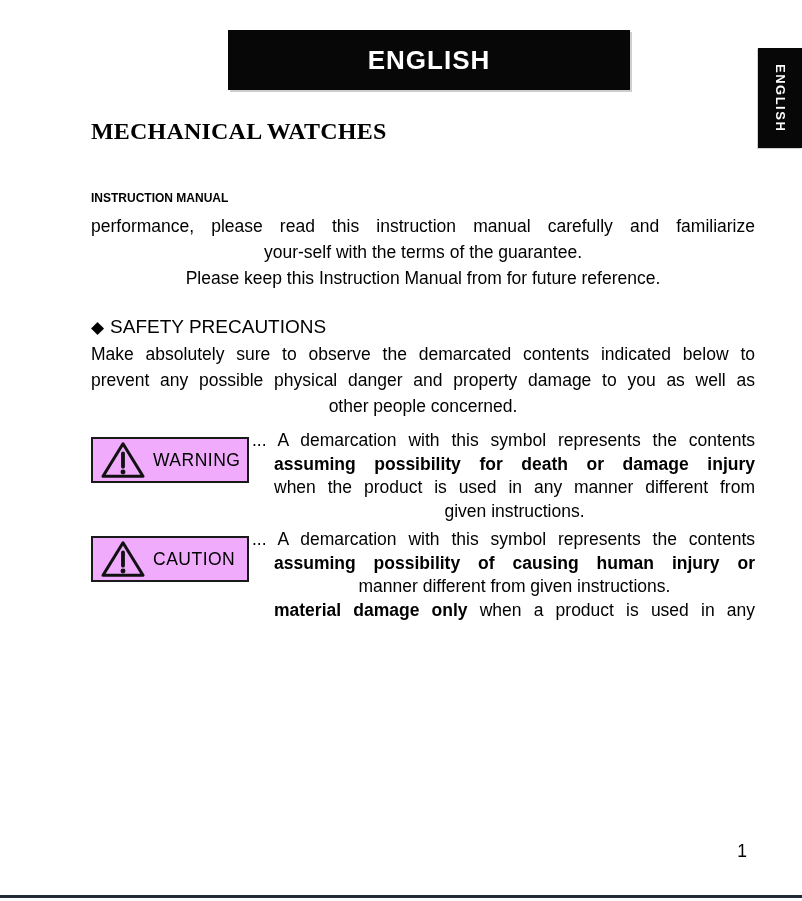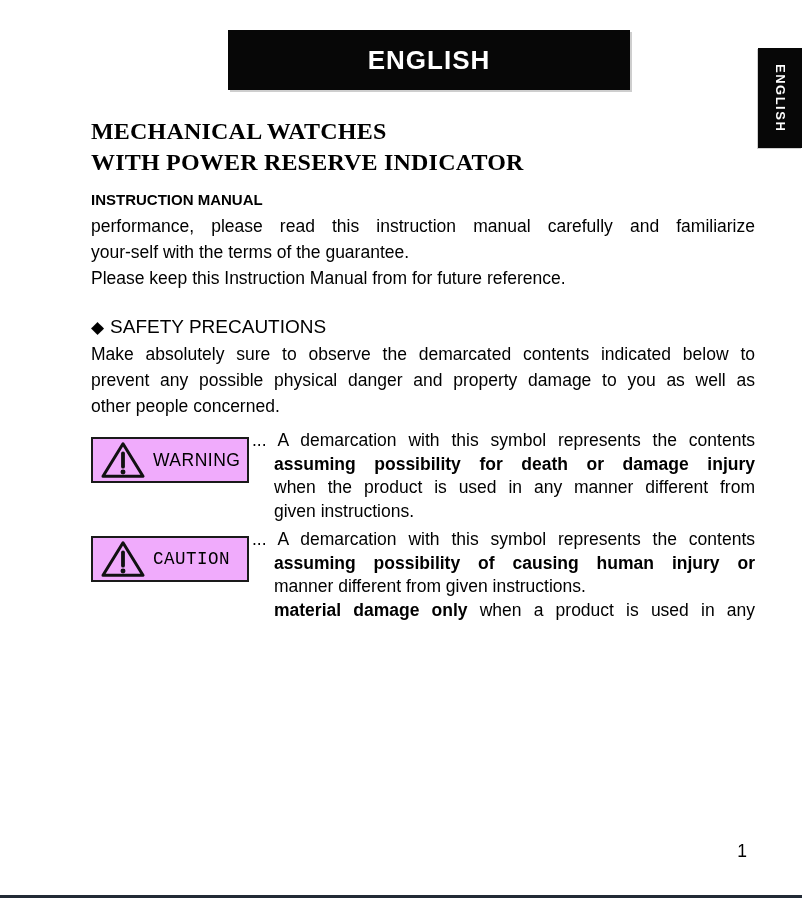--- a/index.html
+++ b/index.html
@@ -31,50 +31,50 @@
     box-shadow:-1px 1px 0 rgba(150,150,150,.45);
   }
 
   .doc-title{
     position:absolute;left:91px;top:116px;width:664px;
     font-size:24px;font-weight:bold;line-height:31px;letter-spacing:.2px;font-family:Liberation Serif, serif;
   }
 
   .h-instruction{
     position:absolute;left:91px;top:191px;
-    font-size:15px;font-weight:bold;
+    font-size:12px;font-weight:bold;
   }
 
   .para{
     position:absolute;left:91px;width:664px;
     font-size:17.5px;line-height:26px;
   }
   .para-intro{top:213px;}
   .para-safety{top:341px;}
 
   .h-safety{
     position:absolute;left:91px;top:316px;
     font-size:19px;font-weight:normal;
   }
   .h-safety .diamond{font-size:17px;margin-right:6px;}
 
-  .line{text-align:left;}
+  .line{text-align:center;}
   .line.j{text-align:justify;text-align-last:justify;}
 
   
   .sign-box{
     position:absolute;left:91px;width:158px;height:46px;
     border:2px solid #1a1a1a;background:#f0abfc;
     display:flex;align-items:center;
     box-sizing:border-box;padding-left:7px;
   }
   .sign-box .tri{flex:0 0 auto;margin-right:7px;display:block;}
   .sign-box .lbl{font-size:17.5px;letter-spacing:.5px;white-space:nowrap;}
   .box-warning{top:437px;}
-  .box-caution{top:536px;font-family:Liberation Mono, monospace;}
+  .box-caution{top:536px;}
 
   
   .note{
     position:absolute;left:252px;width:503px;
     font-size:17.5px;line-height:23.5px;
   }
   .note-warning{top:429px;}
   .note-caution{top:528px;}
   .note .ind{margin-left:22px;}
   .note .b{font-weight:bold;}
@@ -97,21 +97,20 @@
   <div class="banner">
     <span>ENGLISH</span>
   </div>
 
   <div class="side-tab">
     <span>ENGLISH</span>
   </div>
 
   <div class="doc-title">
     <div>MECHANICAL WATCHES</div>
-    <div>WITH POWER RESERVE INDICATOR</div>
   </div>
 
   <div class="h-instruction">INSTRUCTION MANUAL</div>
 
   <div class="para para-intro">
     <div class="line j">performance, please read this instruction manual carefully and familiarize</div>
     <div class="line">your-self with the terms of the guarantee.</div>
     <div class="line">Please keep this Instruction Manual from for future reference.</div>
   </div>
 

